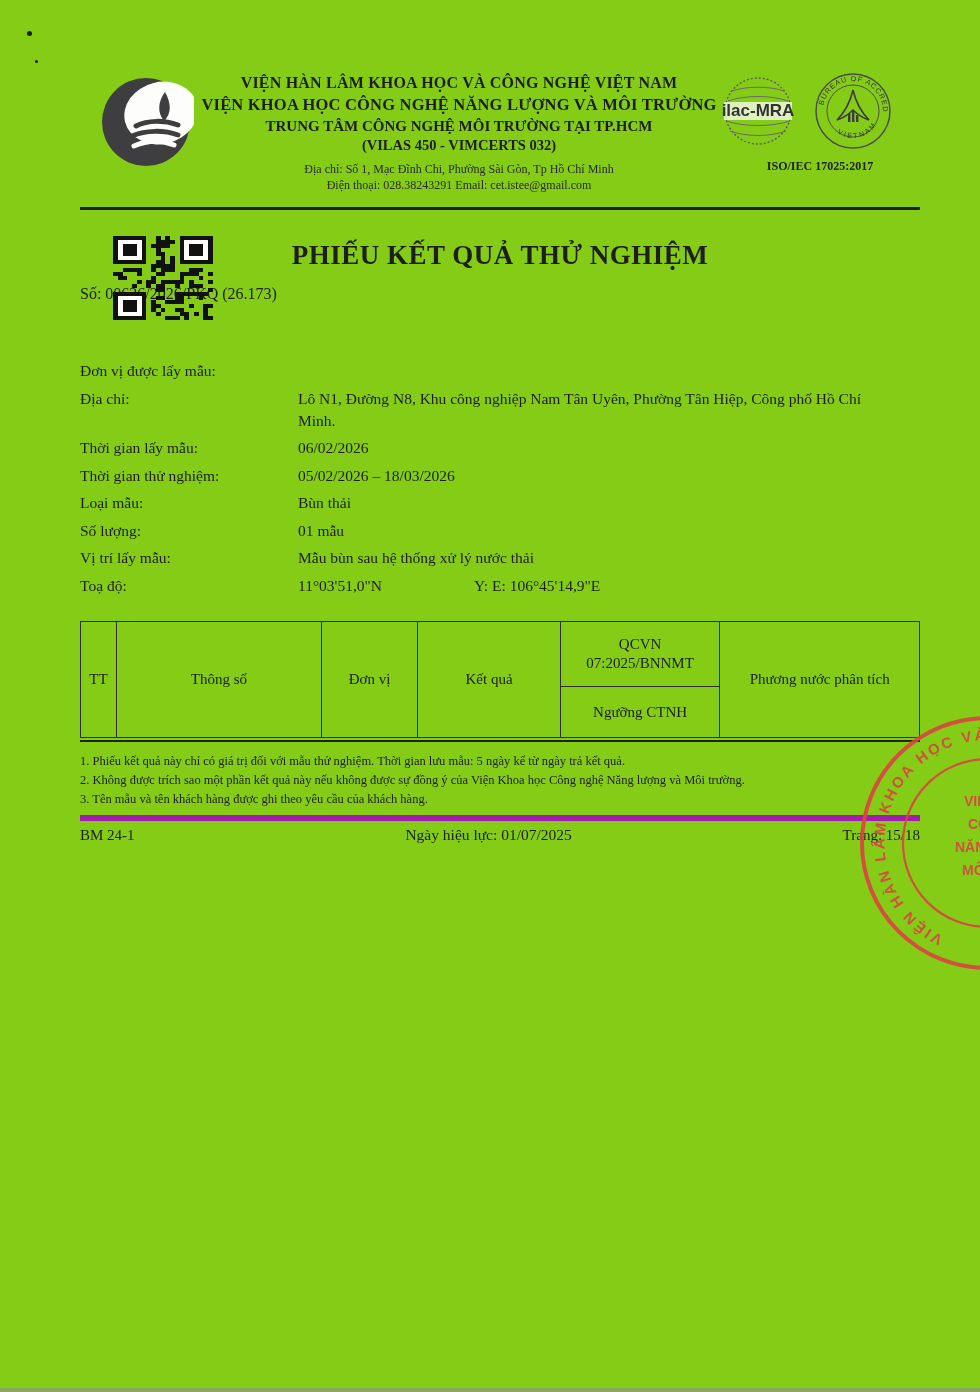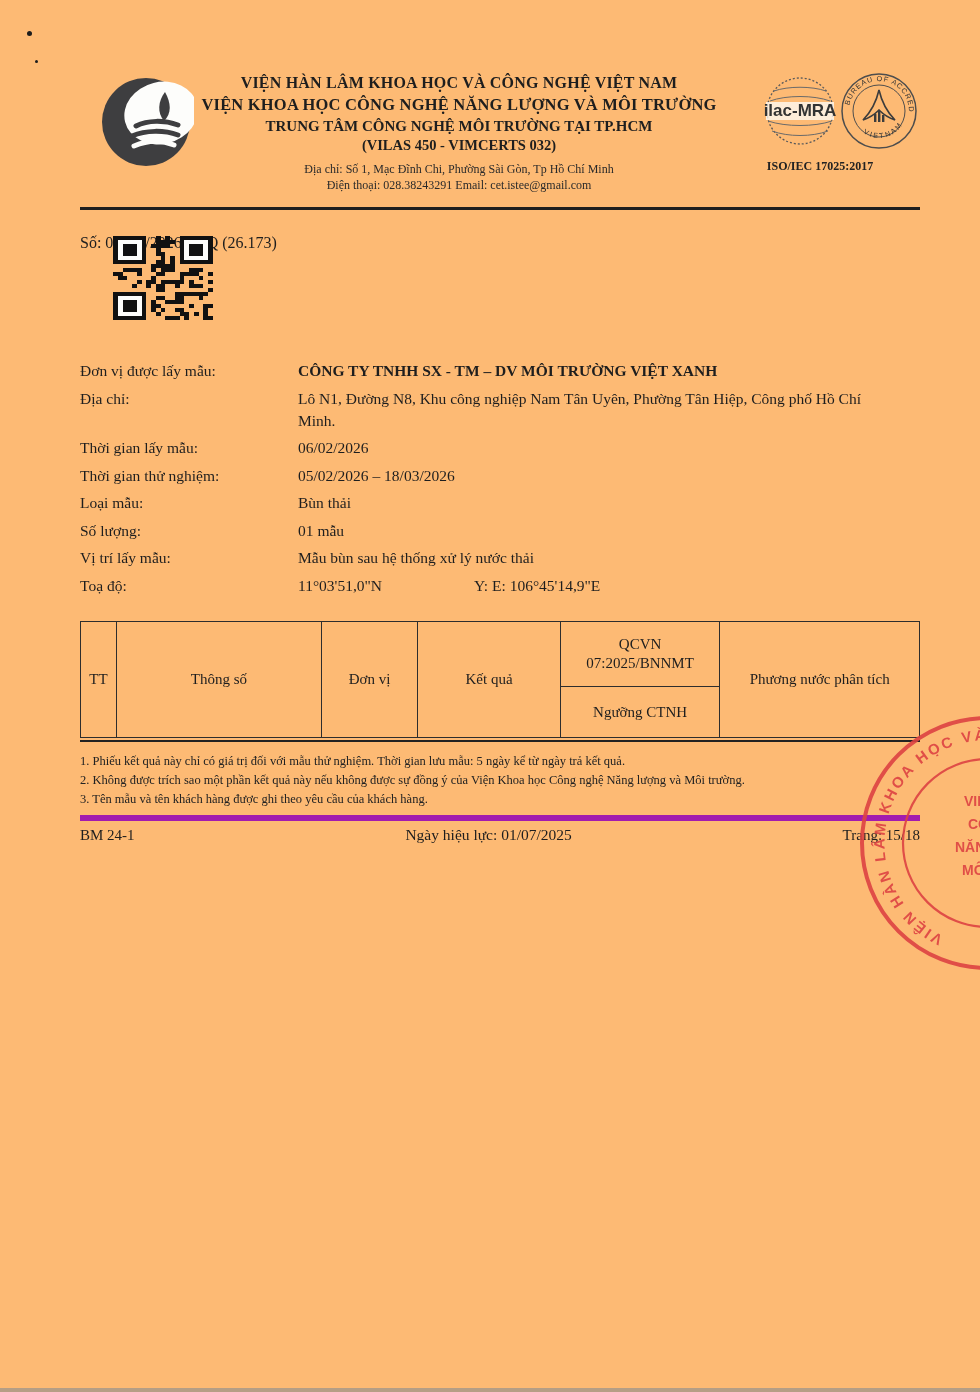--- a/index.html
+++ b/index.html
@@ -1,33 +1,33 @@
 <!DOCTYPE html>
 <html><head>
 <meta charset="utf-8">
 <style>
   html,body{margin:0;padding:0;background:#ffffff;}
   .page{
     position:relative; width:980px; height:1392px; overflow:hidden;
-    background:#fdba74; color:#1e1e1e;
+    background:#84cc16; color:#1e1e1e;
     font-family:"Liberation Serif", serif;
   }
   .content{position:relative; padding:0 60px 0 80px;}
   
   .header{display:flex; align-items:flex-start; margin-top:68px;}
   .org-logo{flex:0 0 100px; margin-left:18px; margin-top:6px;}
   .head-center{flex:1; text-align:center; line-height:1.35; margin-top:4px;}
   .h-org1{font-size:16px; font-weight:bold; letter-spacing:.2px;}
   .h-org2{font-size:16.5px; font-weight:bold; letter-spacing:.2px;}
   .h-org3{font-size:15px; font-weight:bold;}
   .h-cert{font-size:14.5px; font-weight:bold;}
   .h-addr{font-size:12px; margin-top:5px; color:#2a2a2a;}
   .h-contact{font-size:12px; color:#2a2a2a;}
   .head-logos{flex:0 0 200px; text-align:center; margin-top:2px;}
-  .logo-row{display:flex; justify-content:flex-end; align-items:center; gap:0;}
+  .logo-row{display:flex; justify-content:flex-start; align-items:center; gap:16px;}
   .iso-label{font-size:12px; font-weight:bold; margin-top:3px; color:#222;}
   .head-rule{border:0; border-top:3px solid #1f1f1f; margin:14px 0 0 0;}
   
   .title-block{position:relative; margin-top:24px; min-height:100px;}
   .qr{position:absolute; left:33px; top:2px; width:100px; height:84px;}
   .doc-title{text-align:center; font-size:27px; font-weight:bold; letter-spacing:.5px; padding-top:6px;}
   .doc-number{text-align:left; font-size:16px; margin-top:14px; padding-right:6px;}
   
   .info{margin-top:26px; font-size:15.5px;}
   .info-row{display:flex; align-items:flex-start; line-height:1.45; margin-bottom:5px;}
@@ -238,27 +238,27 @@
             <rect x="5" y="5" width="25" height="25" fill="#fdfdfb"></rect>
             <rect x="10" y="10" width="15" height="15" fill="#111"></rect>
             <rect x="70" y="0" width="35" height="35" fill="#111"></rect>
             <rect x="75" y="5" width="25" height="25" fill="#fdfdfb"></rect>
             <rect x="80" y="10" width="15" height="15" fill="#111"></rect>
             <rect x="0" y="70" width="35" height="35" fill="#111"></rect>
             <rect x="5" y="75" width="25" height="25" fill="#fdfdfb"></rect>
             <rect x="10" y="80" width="15" height="15" fill="#111"></rect>
           </svg>
       </div>
+      <div class="doc-title">PHIẾU KẾT QUẢ THỬ NGHIỆM</div>
       <div class="doc-number">Số: 00626/2026/PKQ (26.173)</div>
     </div>
 
     <div class="info">
         <div class="info-row">
           <div class="info-label">Đơn vị được lấy mẫu:</div>
-          <div class="info-value bold">CÔNG TY TNHH SX - TM – DV MÔI TRƯỜNG VIỆT XANH</div>
         </div>
         <div class="info-row">
           <div class="info-label">Địa chỉ:</div>
           <div class="info-value">Lô N1, Đường N8, Khu công nghiệp Nam Tân Uyên, Phường Tân Hiệp, Công phố Hồ Chí Minh.</div>
         </div>
         <div class="info-row">
           <div class="info-label">Thời gian lấy mẫu:</div>
           <div class="info-value">06/02/2026</div>
         </div>
         <div class="info-row">

